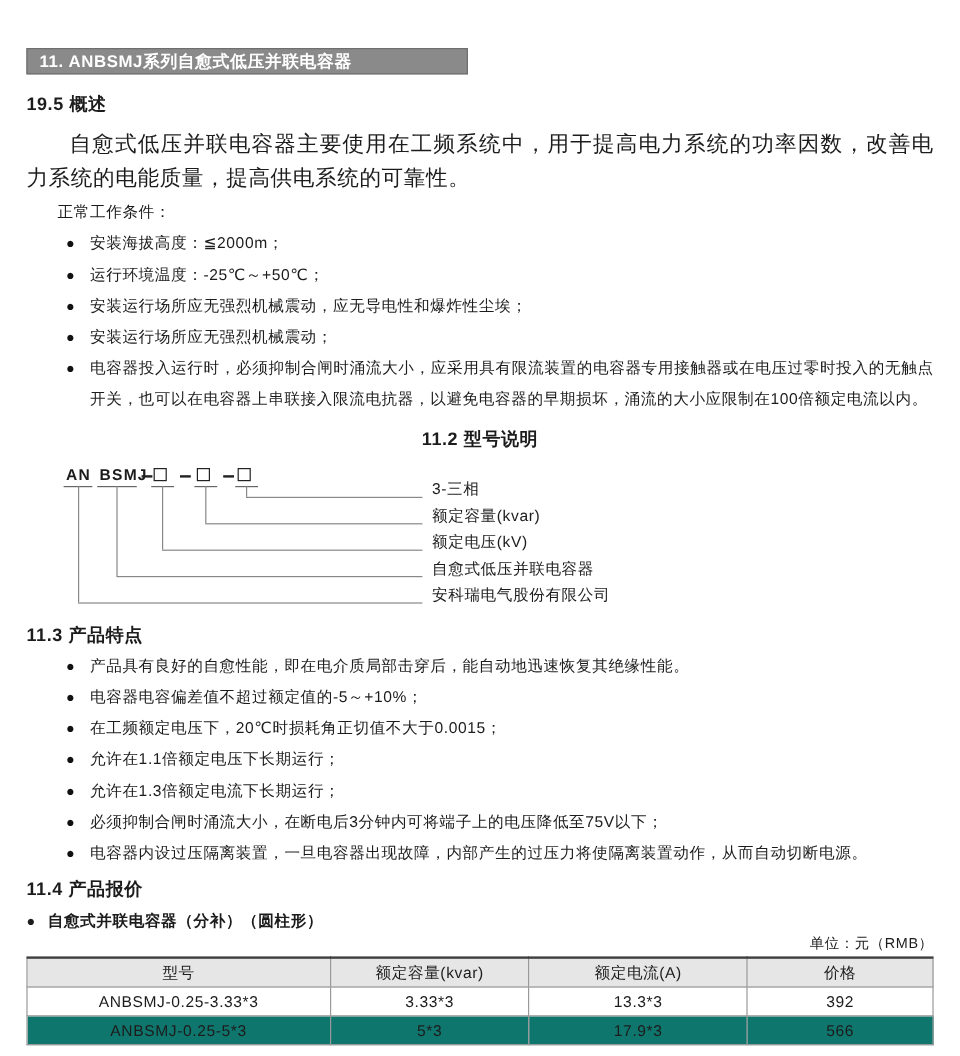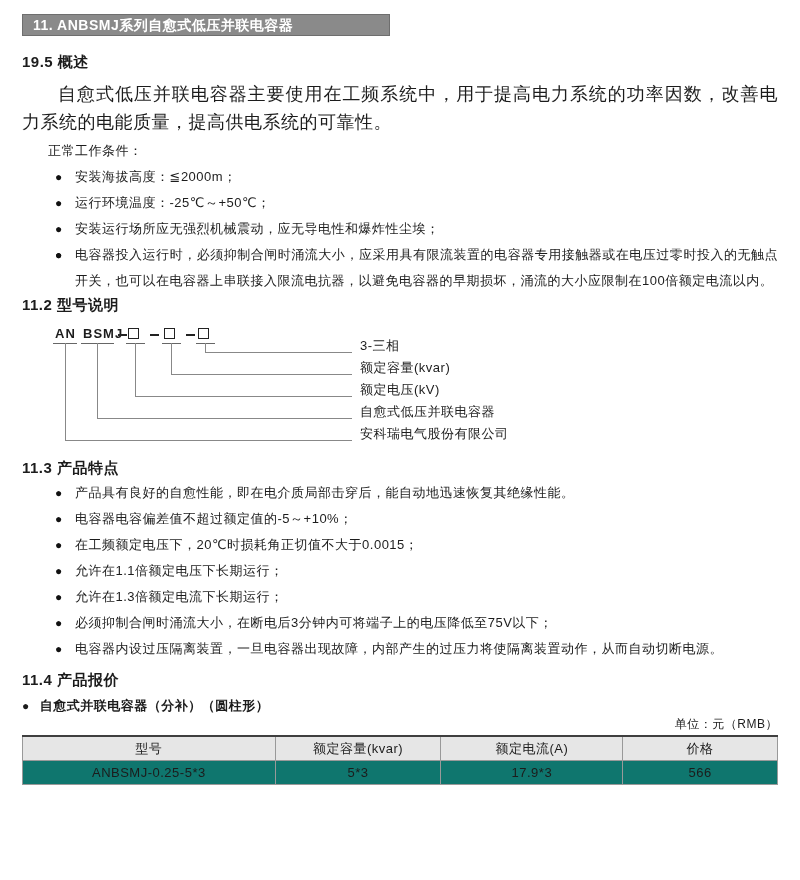--- a/index.html
+++ b/index.html
@@ -2,34 +2,34 @@
 <html><head>
 <meta charset="utf-8">
 <style>
   html,body{margin:0;padding:0;}
   body{
     width:800px;height:880px;overflow:hidden;background:#ffffff;
     font-family:"Liberation Sans","DejaVu Sans",sans-serif;
     color:#1c1c1c;
     -webkit-font-smoothing:antialiased;
   }
-  .page{box-sizing:border-box;width:800px;height:760px;padding:14px 22px 0 22px;}
+  .page{box-sizing:border-box;width:800px;height:760px;padding:40px 22px 0 22px;}
 
   
   .title-bar{
     box-sizing:border-box;width:368px;height:22px;line-height:20px;
     background:#8a8a8a;border:1px solid #6e6e6e;
     color:#ffffff;font-weight:bold;font-size:14px;padding-left:10px;
     letter-spacing:0.5px;
   }
 
   
   .sec-h{font-size:15px;font-weight:bold;margin:0;line-height:19px;letter-spacing:0.5px;}
   #s1{margin-top:16px;}
-  #s2{margin-top:1px;}
+  #s2{margin-top:11px;text-align:center;}
   #s3{margin-top:6px;}
   #s4{margin-top:8px;}
 
   
   .para{
     margin:9px 0 0 0;font-size:18px;line-height:28px;
     text-align:justify;text-indent:2em;letter-spacing:0.5px;
   }
   .cond{margin:2px 0 0 26px;font-size:13px;line-height:26px;letter-spacing:0.5px;}
 
@@ -94,21 +94,21 @@
 
   <h2 class="sec-h" id="s1">19.5 概述</h2>
 
   <p class="para">自愈式低压并联电容器主要使用在工频系统中，用于提高电力系统的功率因数，改善电力系统的电能质量，提高供电系统的可靠性。</p>
   <p class="cond">正常工作条件：</p>
 
   <ul class="bullets" id="condition-list">
     <li><span class="blt">●</span><span>安装海拔高度：≦2000m；</span></li>
     <li><span class="blt">●</span><span>运行环境温度：-25℃～+50℃；</span></li>
     <li><span class="blt">●</span><span>安装运行场所应无强烈机械震动，应无导电性和爆炸性尘埃；</span></li>
-    <li><span class="blt">●</span></li>
+    <li><span class="blt">●</span><span>安装运行场所应无强烈机械震动；</span></li>
     <li><span class="blt">●</span><span>电容器投入运行时，必须抑制合闸时涌流大小，应采用具有限流装置的电容器专用接触器或在电压过零时投入的无触点开关，也可以在电容器上串联接入限流电抗器，以避免电容器的早期损坏，涌流的大小应限制在100倍额定电流以内。</span></li>
   </ul>
 
   <h2 class="sec-h" id="s2">11.2 型号说明</h2>
 
   <div class="diagram">
     <span class="part p-an">AN</span>
     <span class="part p-bsmj">BSMJ</span>
     <div class="dash d1"></div>
     <div class="sq s1"></div>
@@ -170,20 +170,26 @@
     </colgroup>
     <thead>
       <tr>
         <th>型号</th>
         <th>额定容量(kvar)</th>
         <th>额定电流(A)</th>
         <th>价格</th>
       </tr>
     </thead>
     <tbody>
+      <tr>
+        <td>ANBSMJ-0.25-3.33*3</td>
+        <td>3.33*3</td>
+        <td>13.3*3</td>
+        <td>392</td>
+      </tr>
       <tr class="shade">
         <td>ANBSMJ-0.25-5*3</td>
         <td>5*3</td>
         <td>17.9*3</td>
         <td>566</td>
       </tr>
     </tbody>
   </table>
 
 </div>

